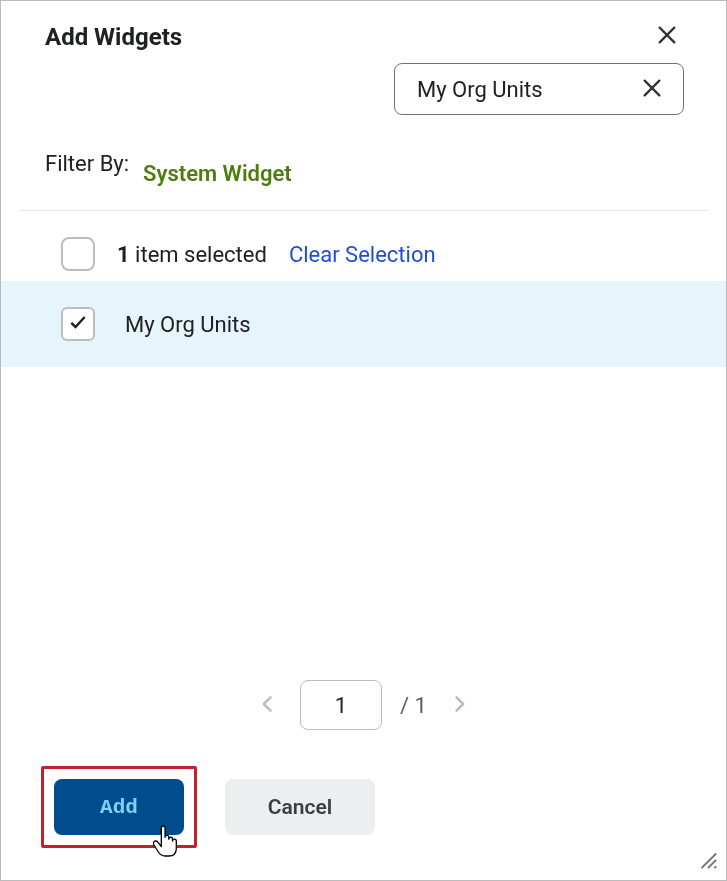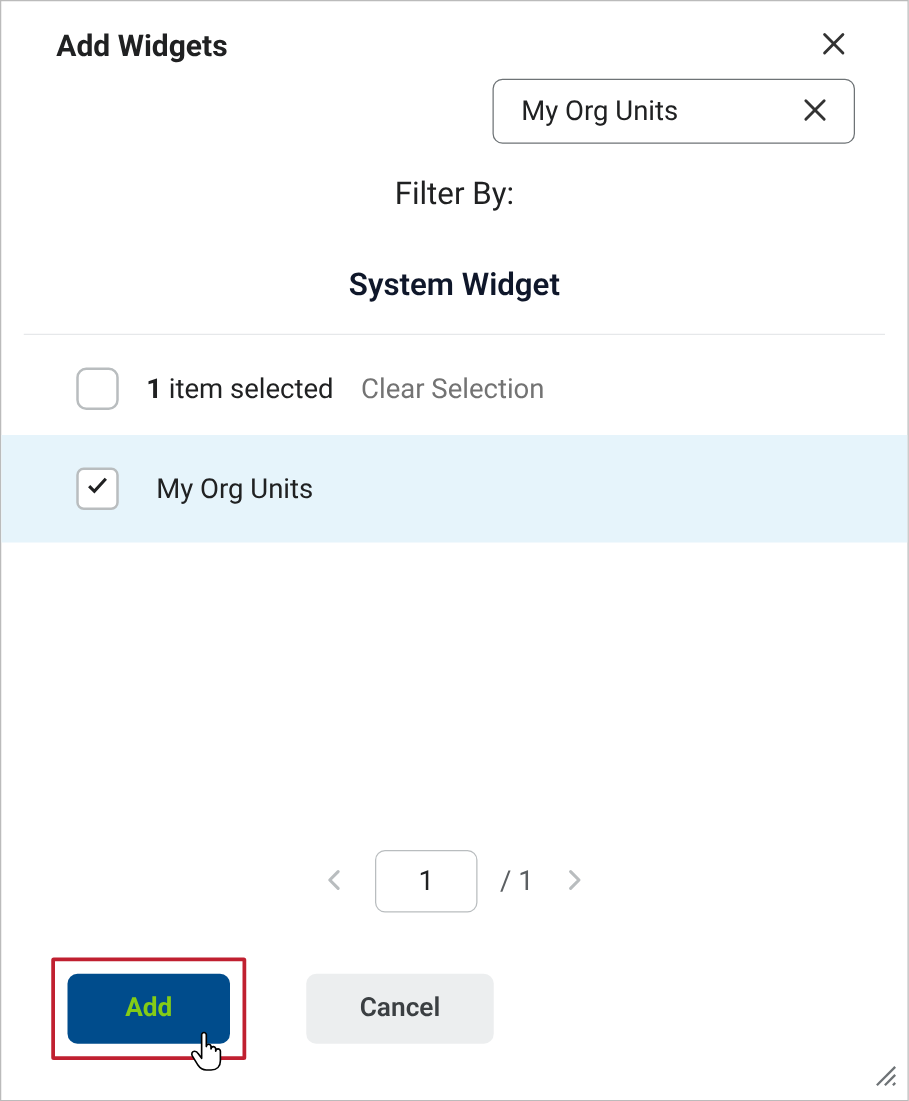--- a/index.html
+++ b/index.html
@@ -29,42 +29,41 @@
     .search-chip {
       display: flex; align-items: center; justify-content: space-between;
       min-width: 290px; height: 52px;
       border: 1px solid #6e7376; border-radius: 8px; padding: 0 18px 0 22px;
       font-size: 22px; color: #202122;
     }
     .search-clear { background: none; border: none; cursor: pointer; padding: 2px; }
     .search-clear svg { width: 22px; height: 22px; stroke: #333; }
 
     .filter-row {
-      display: flex; align-items: center; gap: 44px;
+      display: flex; align-items: center; gap: 14px;
       padding: 26px 44px 24px 44px;
-      font-size: 25px;
-      flex-direction: column;
+      font-size: 22px;
     }
     .filter-label { color: #202122; }
-    .filter-tab { color: #0f172a; font-weight: 600; cursor: pointer; }
+    .filter-tab { color: #4d7c0f; font-weight: 600; cursor: pointer; margin-top: 20px; }
 
     .divider { border: none; border-top: 1px solid #e6e8ea; margin: 0 18px; }
 
     .selection-row {
       display: flex; align-items: center; gap: 22px;
-      padding: 26px 0 20px 60px; font-size: 22px;
+      padding: 26px 0 10px 60px; font-size: 22px;
     }
     .checkbox {
       width: 34px; height: 34px; border: 2px solid #b9bdbf; border-radius: 8px;
       display: flex; align-items: center; justify-content: center;
       background: #fff; cursor: pointer;
     }
     .checkbox.checked svg { width: 20px; height: 20px; stroke: #202122; fill: none; stroke-width: 3; }
     .count-text .count-num { font-weight: 700; }
-    .clear-selection { color: #737373; text-decoration: none; font-size: 22px; cursor: pointer; }
+    .clear-selection { color: #1d4ed8; text-decoration: none; font-size: 22px; cursor: pointer; }
 
     .item-row {
       display: flex; align-items: center; gap: 30px;
       padding: 26px 0 26px 60px; font-size: 22px;
     }
     .item-row.selected { background: #e6f4fb; }
     .item-row .checkbox { border-radius: 6px; }
 
     .pagination {
       display: flex; align-items: center; justify-content: center; gap: 18px;
@@ -87,22 +86,22 @@
     .add-highlight {
       border: 3px solid #c02030; padding: 10px; border-radius: 2px;
       display: inline-flex;
     }
     .btn {
       min-width: 130px; height: 56px; border-radius: 8px;
       font-size: 21px; font-weight: 700; border: none; cursor: pointer;
       display: flex; align-items: center; justify-content: center;
       font-family: inherit;
     }
-    .btn-primary { background: #004c8c; color: #84cc16; }
-    .btn-secondary { background: #eceeef; color: #3b3f42; font-weight: 600; min-width: 150px; margin-left: 20px; }
+    .btn-primary { background: #004c8c; color: #7dd3fc; font-family: Liberation Mono, monospace; }
+    .btn-secondary { background: #eceeef; color: #3b3f42; font-weight: 600; min-width: 150px; }
 
     .cursor-pointer-icon {
       position: absolute; left: 150px; bottom: 18px; pointer-events: none;
     }
     .cursor-pointer-icon svg { width: 30px; height: 34px; }
 
     .resize-grip {
       position: absolute; right: 8px; bottom: 6px;
     }
     .resize-grip svg { width: 22px; height: 22px; }

